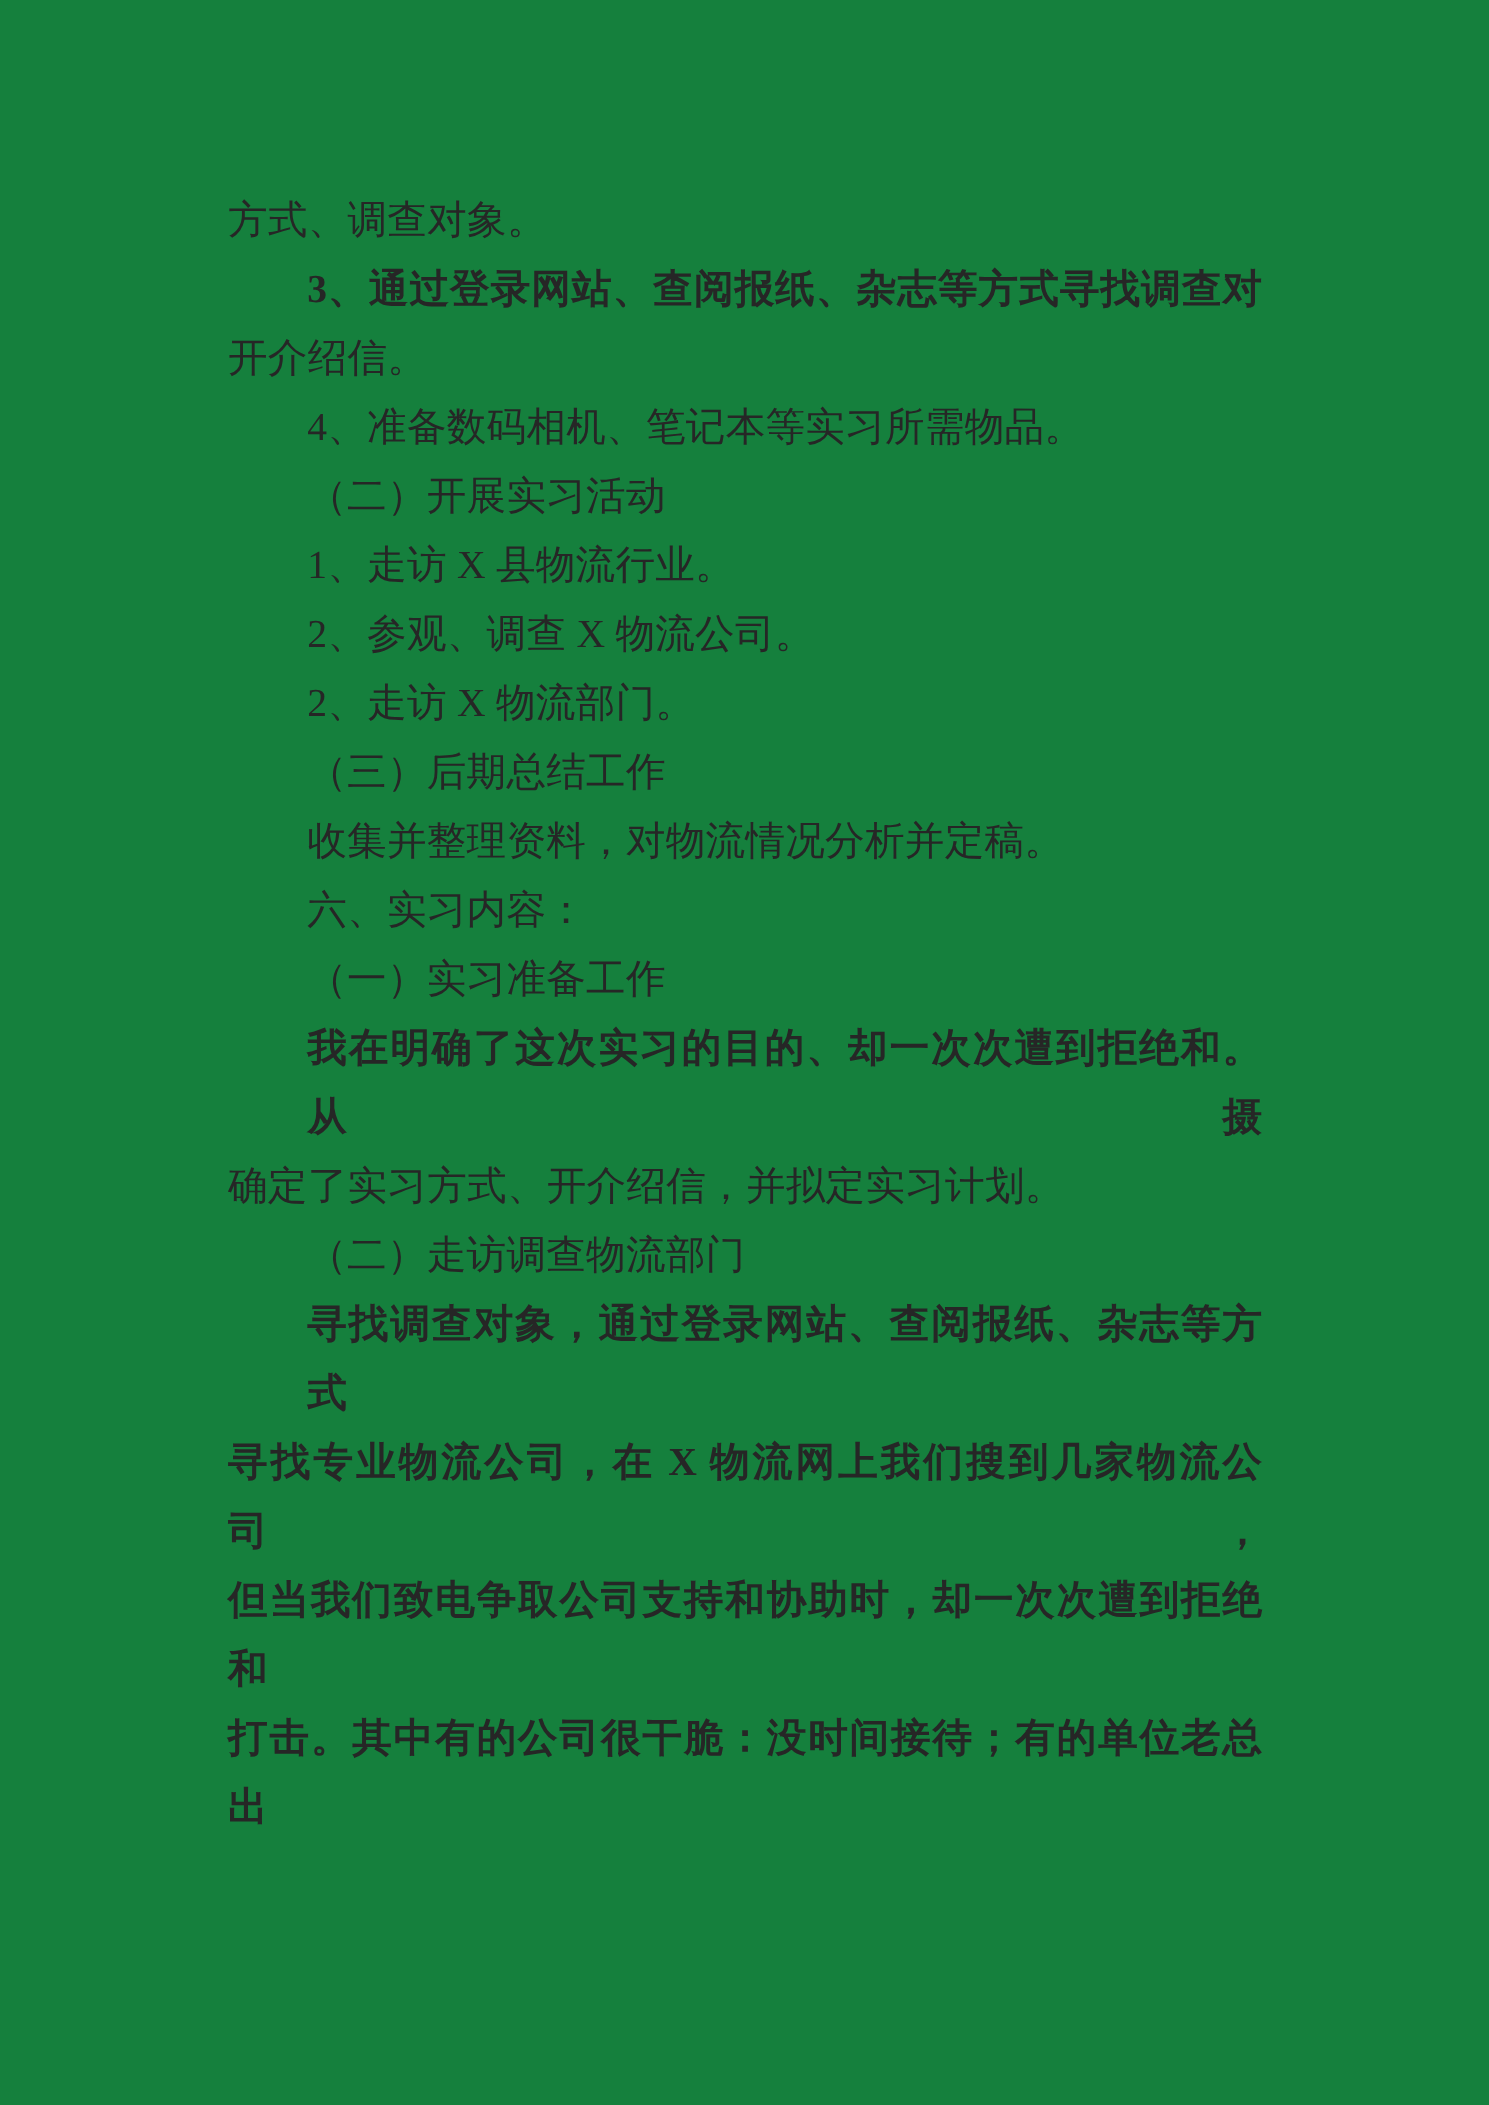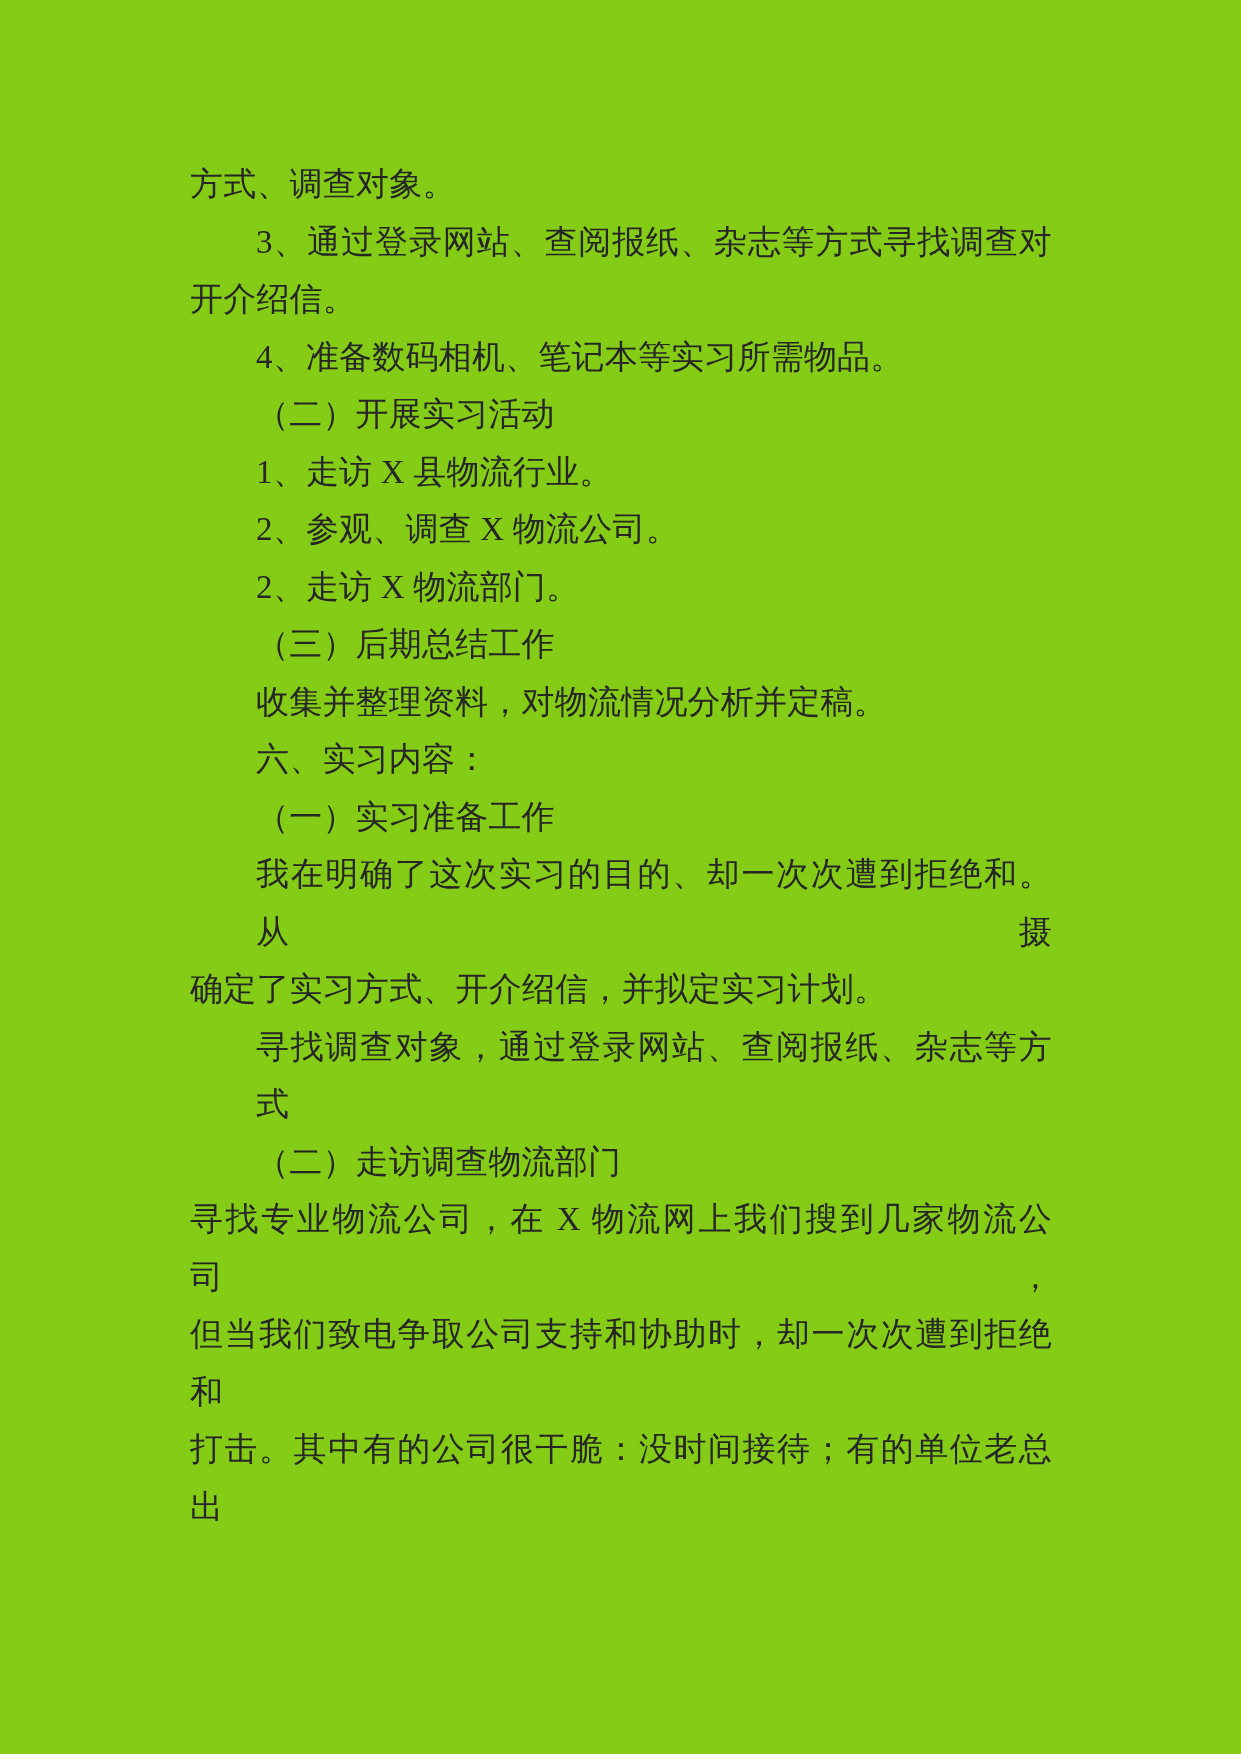--- a/index.html
+++ b/index.html
@@ -4,21 +4,21 @@
 <style>
   html, body {
     margin: 0;
     padding: 0;
     background: #ffffff;
   }
   .page {
     position: relative;
     width: 1241px;
     height: 1754px;
-    background: #84cc16;
+    background: #15803d;
     overflow: hidden;
     font-family: "Liberation Serif", "DejaVu Serif", serif;
   }
   .doc-body {
     position: absolute;
     left: 190px;
     top: 156px;
     width: 862px;
     font-size: 33px;
     line-height: 57.5px;
@@ -31,20 +31,21 @@
     white-space: normal;
     word-break: break-all;
   }
   .text-line.indent {
     padding-left: 66px; 
   }
   .text-line.justify {
     text-align: justify;
     text-align-last: justify;
     text-justify: inter-character;
+    font-weight: bold;
   }
 </style>
 </head>
 <body>
 
 <div class="page">
   <div class="doc-body" id="doc-body">
       <div class="text-line">方式、调查对象。</div>
       <div class="text-line indent justify">3、通过登录网站、查阅报纸、杂志等方式寻找调查对</div>
       <div class="text-line">开介绍信。</div>
@@ -52,19 +53,19 @@
       <div class="text-line indent">（二）开展实习活动</div>
       <div class="text-line indent">1、走访 X 县物流行业。</div>
       <div class="text-line indent">2、参观、调查 X 物流公司。</div>
       <div class="text-line indent">2、走访 X 物流部门。</div>
       <div class="text-line indent">（三）后期总结工作</div>
       <div class="text-line indent">收集并整理资料，对物流情况分析并定稿。</div>
       <div class="text-line indent">六、实习内容：</div>
       <div class="text-line indent">（一）实习准备工作</div>
       <div class="text-line indent justify">我在明确了这次实习的目的、却一次次遭到拒绝和。从摄</div>
       <div class="text-line">确定了实习方式、开介绍信，并拟定实习计划。</div>
+      <div class="text-line indent">（二）走访调查物流部门</div>
       <div class="text-line indent justify">寻找调查对象，通过登录网站、查阅报纸、杂志等方式</div>
-      <div class="text-line indent">（二）走访调查物流部门</div>
       <div class="text-line justify">寻找专业物流公司，在 X 物流网上我们搜到几家物流公司，</div>
       <div class="text-line justify">但当我们致电争取公司支持和协助时，却一次次遭到拒绝和</div>
       <div class="text-line justify">打击。其中有的公司很干脆：没时间接待；有的单位老总出</div>
     </div>
 </div>
 
 </body></html>

